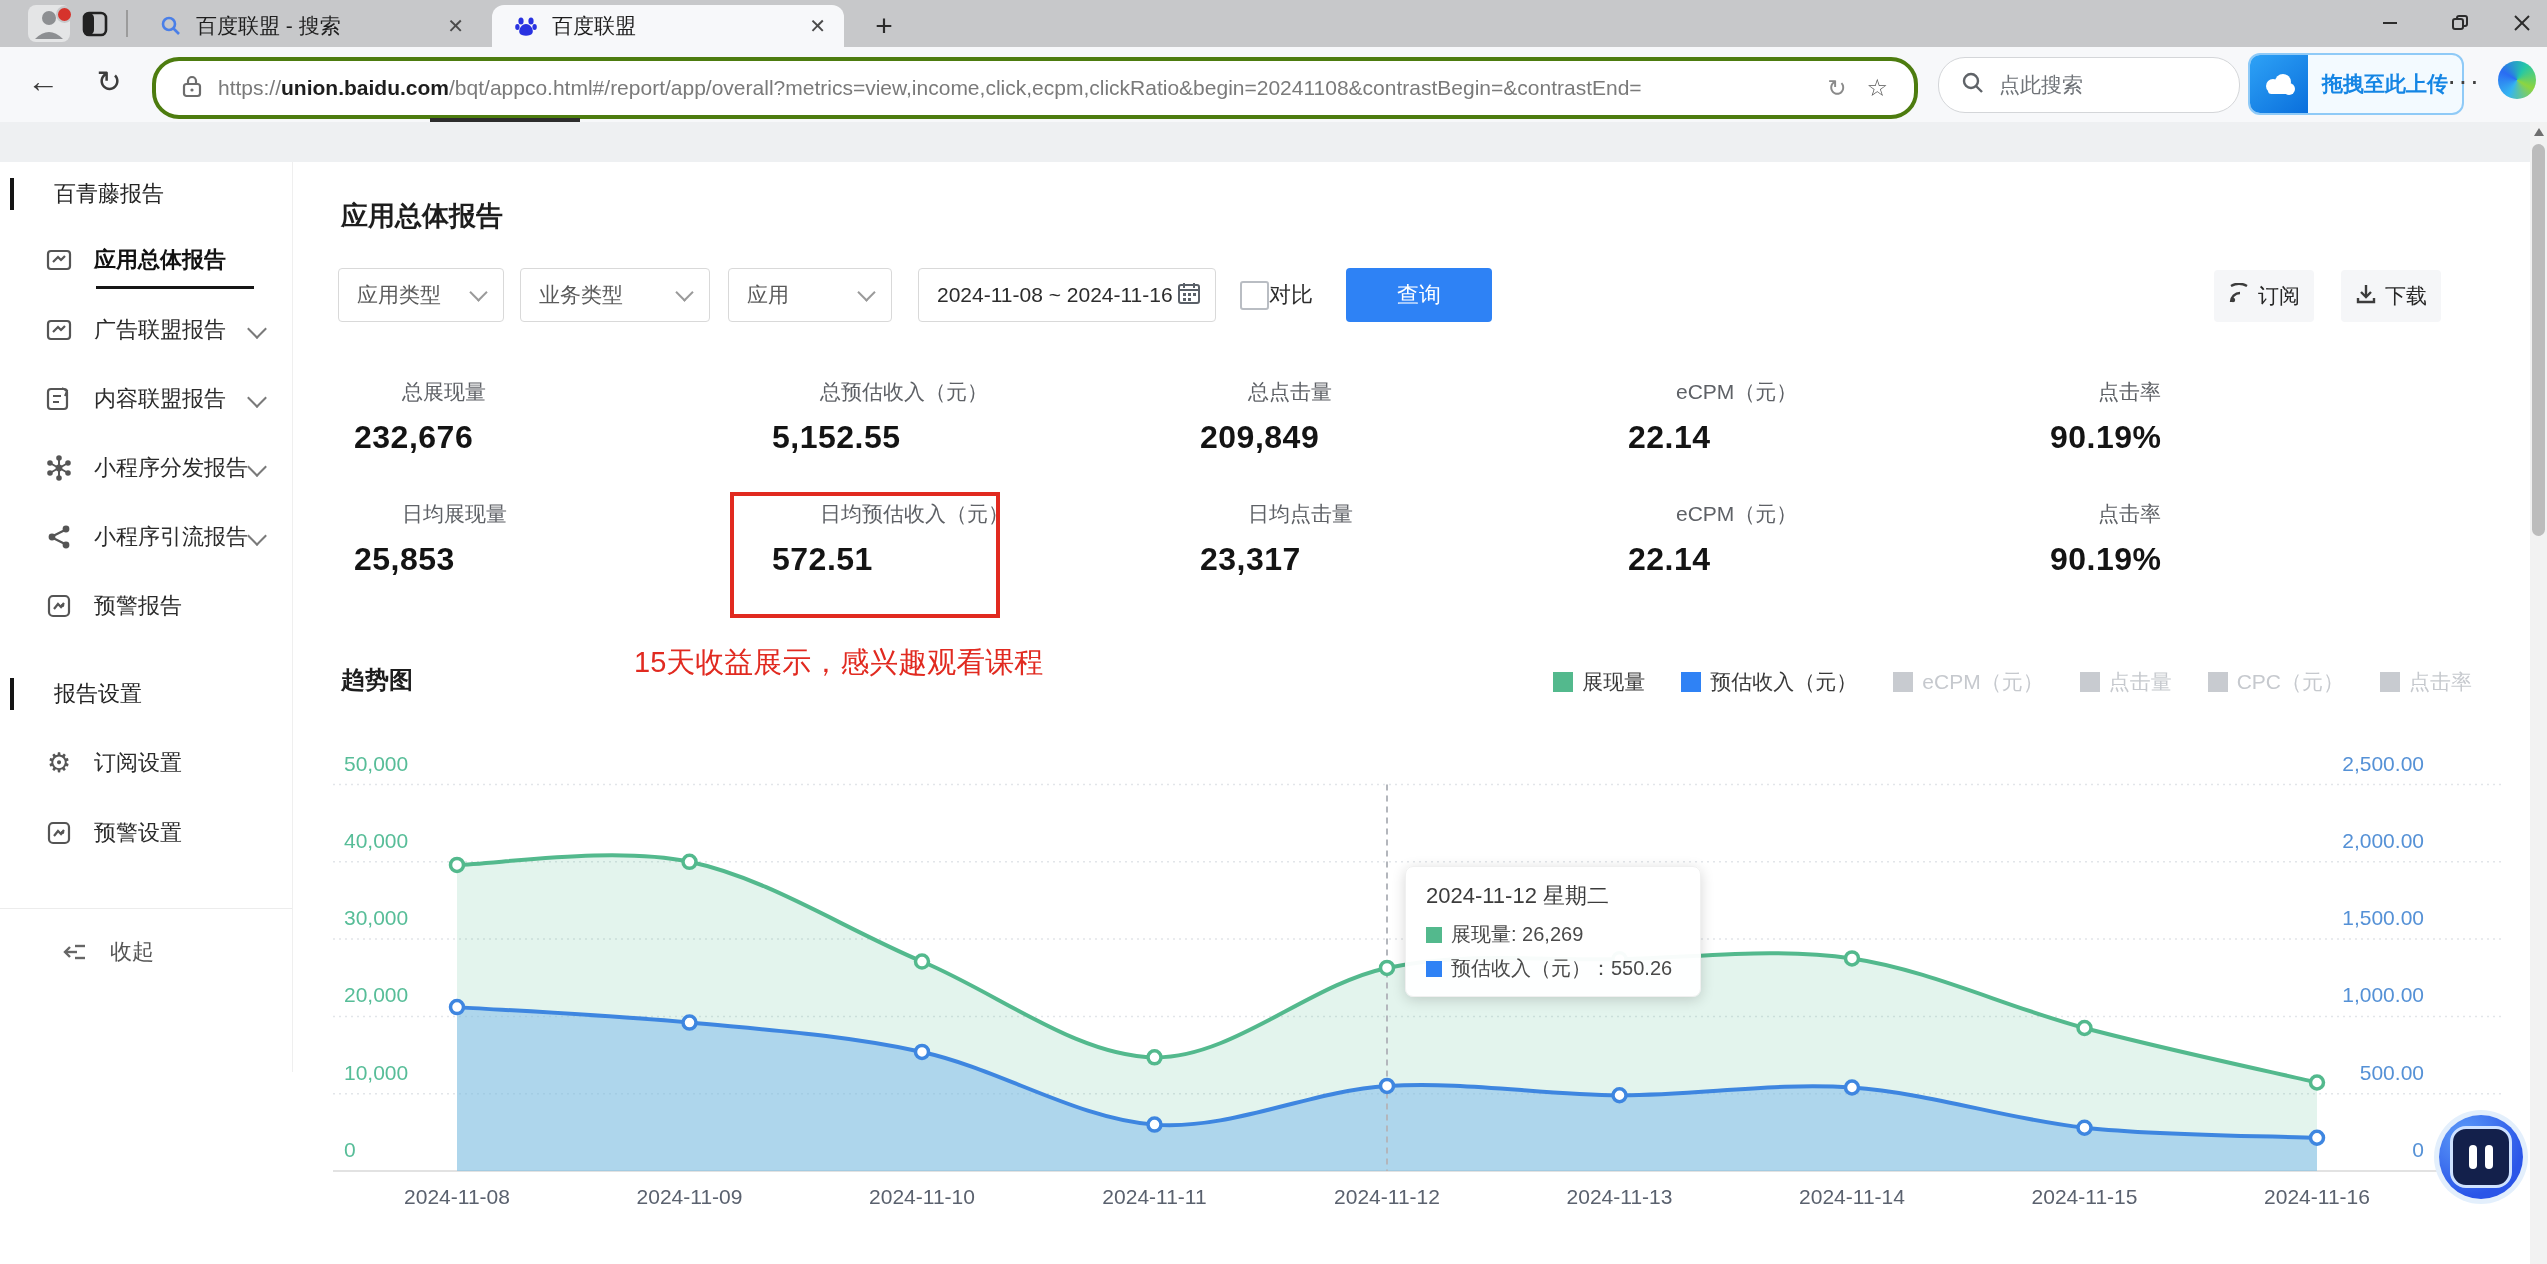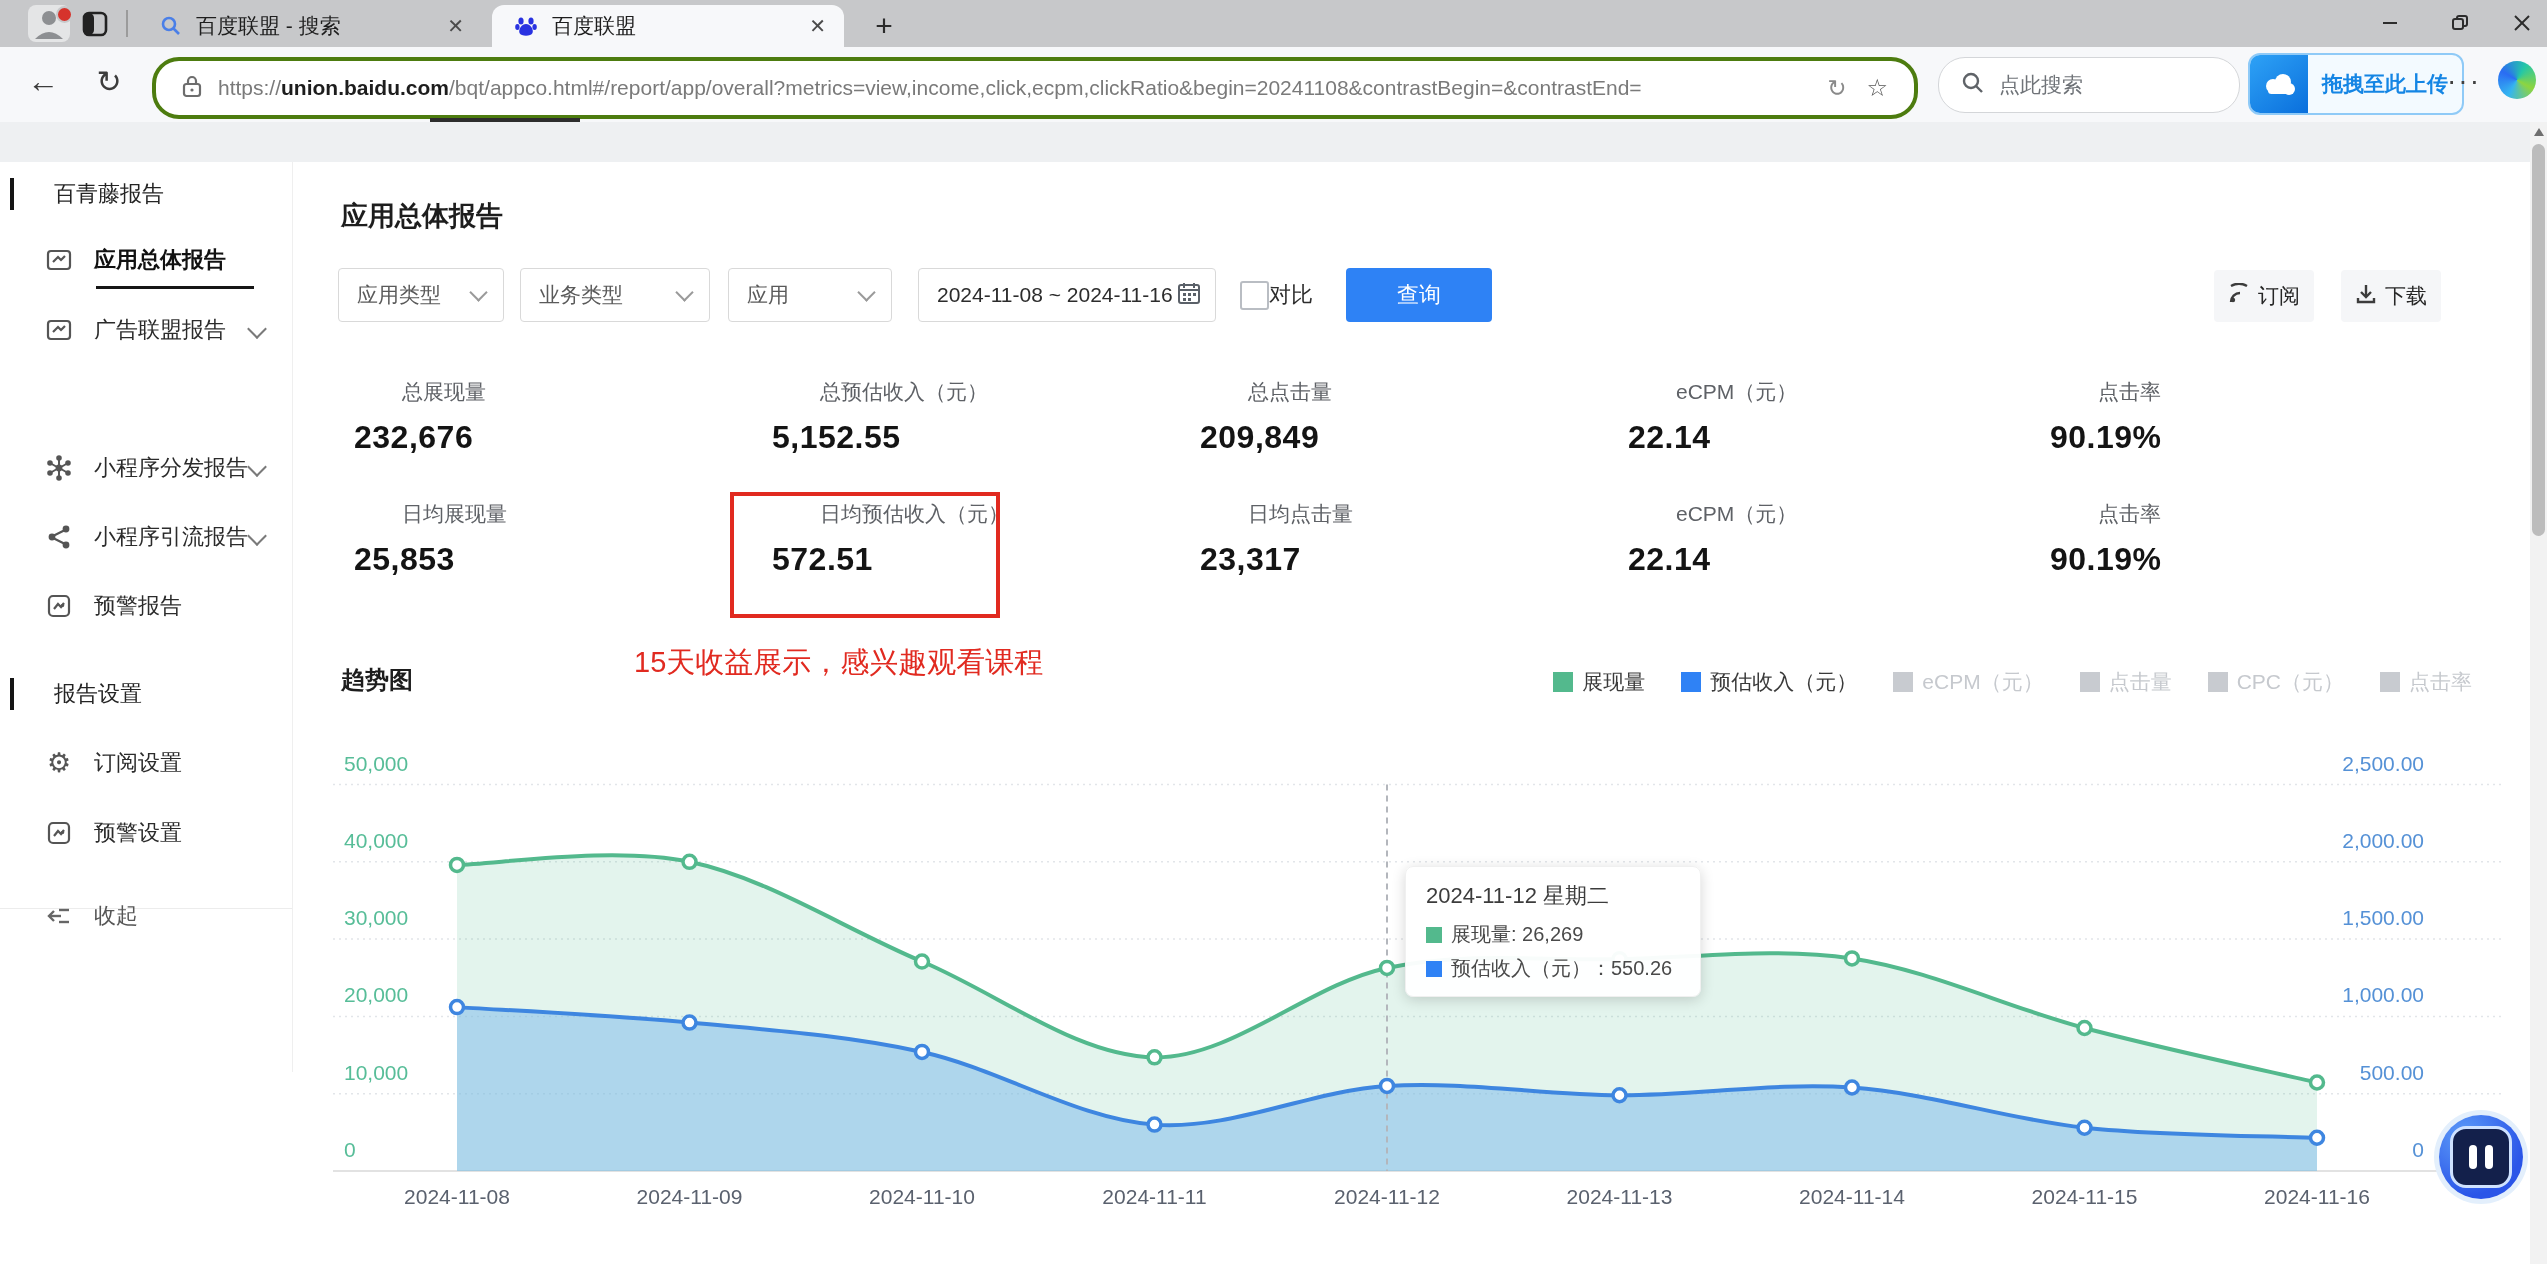--- a/index.html
+++ b/index.html
@@ -231,20 +231,32 @@
       <span class="nav-ic">
         <svg width="28" height="28" viewBox="0 0 28 28">
             <rect x="3" y="5" width="22" height="18" rx="3" fill="none" stroke="#555" stroke-width="2.2"></rect>
             <path d="M8 16 l5-5 3 3 4-4" fill="none" stroke="#555" stroke-width="2.2"></path>
           </svg>
       </span>
       <span class="nav-label">广告联盟报告</span>
       <span class="chev"></span>
     </div>
 
+    <div class="abs nav-item" style="top:211px;">
+      <span class="nav-ic">
+        <svg width="28" height="28" viewBox="0 0 28 28">
+            <rect x="3" y="4" width="19" height="20" rx="3" fill="none" stroke="#555" stroke-width="2.2"></rect>
+            <path d="M17 3 l5 3 -2 5" fill="none" stroke="#555" stroke-width="2"></path>
+            <line x1="8" y1="11" x2="16" y2="11" stroke="#555" stroke-width="2"></line>
+            <line x1="8" y1="17" x2="14" y2="17" stroke="#555" stroke-width="2"></line>
+          </svg>
+      </span>
+      <span class="nav-label">内容联盟报告</span>
+      <span class="chev"></span>
+    </div>
 
     <div class="abs nav-item" style="top:280px;">
       <span class="nav-ic">
         <svg width="28" height="28" viewBox="0 0 28 28" stroke="#555" stroke-width="2" fill="#555">
           <circle cx="14" cy="14" r="2.4"></circle>
             <line x1="14" y1="12" x2="14" y2="4"></line>
             <line x1="14" y1="16" x2="14" y2="24"></line>
             <line x1="12" y1="13" x2="5" y2="9"></line>
             <line x1="16" y1="13" x2="23" y2="9"></line>
             <line x1="12" y1="15" x2="5" y2="19"></line>
@@ -300,21 +312,21 @@
             <rect x="4" y="4" width="20" height="20" rx="4" fill="none" stroke="#555" stroke-width="2.2"></rect>
             <path d="M9 17 l4-5 3 3 3-4" fill="none" stroke="#555" stroke-width="2.2"></path>
             <circle cx="17.5" cy="13.5" r="1.7" fill="#555"></circle>
           </svg>
       </span>
       <span class="nav-label">预警设置</span>
     </div>
 
     <div class="abs side-divider"></div>
 
-    <div class="abs nav-item" style="top:728px;">
+    <div class="abs nav-item" style="top:764px;margin-left:16px;">
       <span class="nav-ic">
         <svg width="28" height="28" viewBox="0 0 28 28" stroke="#666" stroke-width="2.4" fill="none">
             <line x1="4" y1="14" x2="16" y2="14"></line>
             <path d="M9 9 l-5 5 5 5"></path>
             <line x1="14" y1="8" x2="24" y2="8"></line>
             <line x1="14" y1="20" x2="24" y2="20"></line>
           </svg>
       </span>
       <span class="nav-label collapse-label">收起</span>
     </div>

